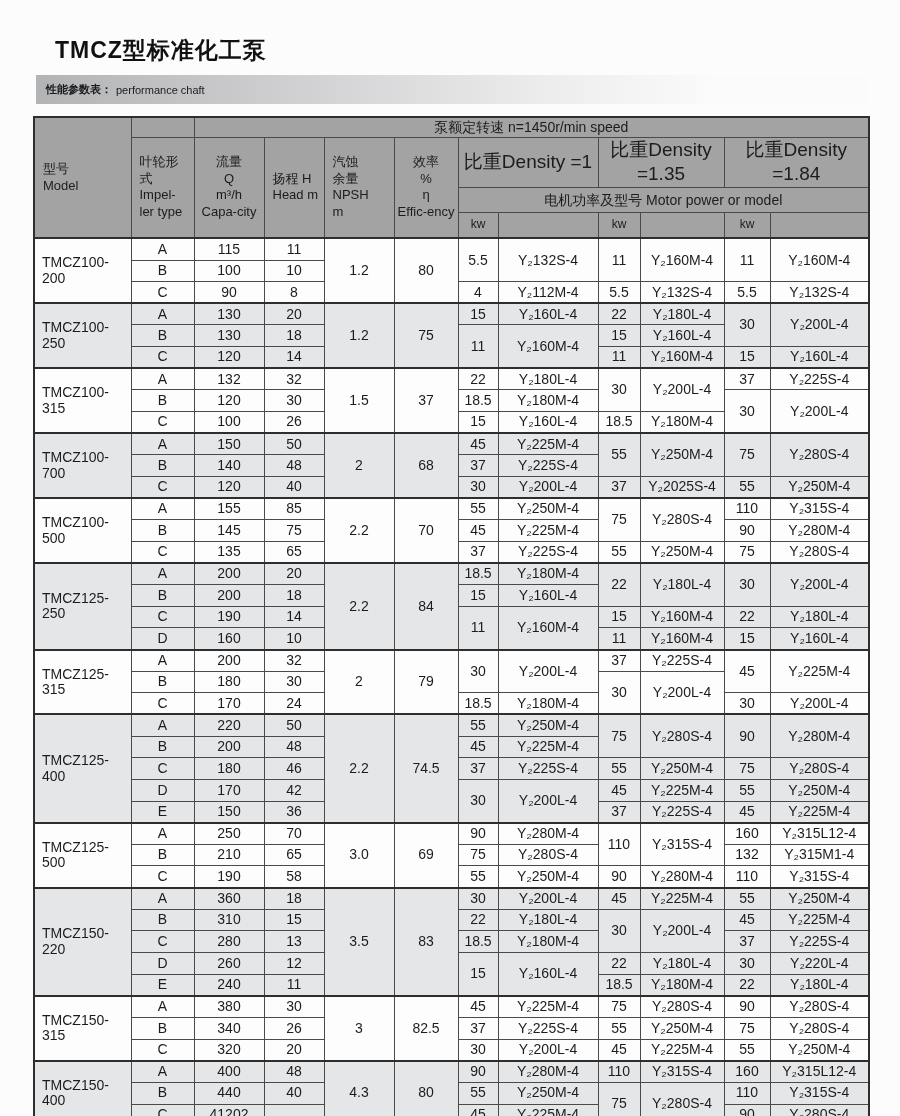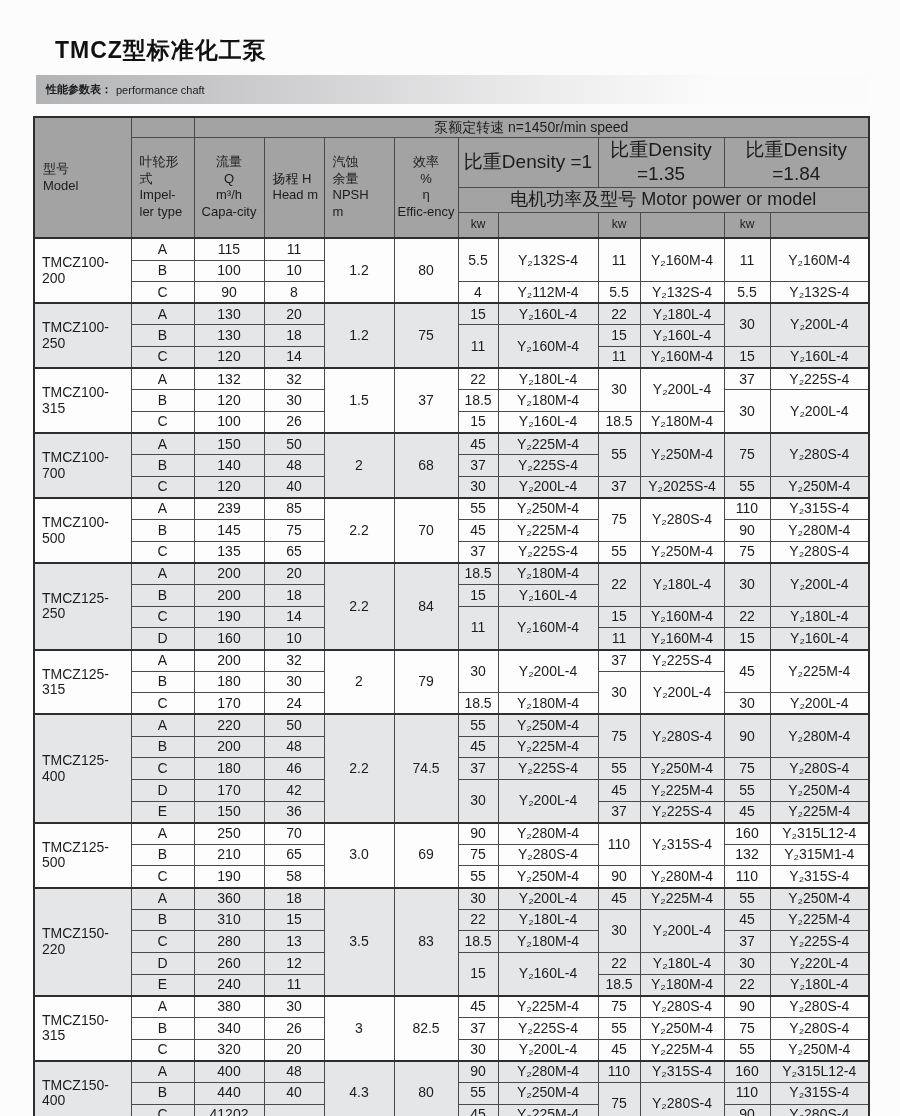--- a/index.html
+++ b/index.html
@@ -51,21 +51,21 @@
     line-height: 1.3;
     white-space: pre-line;
     text-align: center;
   }
   thead tr.h-speed  { height: 20px; }
   thead tr.h-main   { height: 47px; }
   thead tr.h-motor  { height: 25px; }
   thead tr.h-kw     { height: 26px; }
   th.th-speed   { font-size: 14px; }
   th.th-density { font-size: 19px; }
-  th.th-motor   { font-size: 18px; }
+  th.th-motor   { font-size: 14px; }
   th.th-kw      { font-size: 12px; }
   th.left { text-align: left; padding-left: 8px; }
 
   tbody tr { height: 21.65px; }
   tbody td {
     font-size: 14px;
     text-align: center;
     line-height: 1.1;
   }
   tbody tr.plain  td { background: #fdfdfe; }
@@ -263,21 +263,21 @@
           <td class="c-kw">30</td>
           <td class="c-mm">Y₂200L-4</td>
           <td class="c-kw">37</td>
           <td class="c-mm">Y₂2025S-4</td>
           <td class="c-kw">55</td>
           <td class="c-mm">Y₂250M-4</td>
         </tr>
         <tr class="plain group-start">
           <td class="c-model" rowspan="3">TMCZ100-500</td>
           <td class="c-type">A</td>
-          <td class="c-q">239</td>
+          <td class="c-q">155</td>
           <td class="c-h">85</td>
           <td class="c-npsh" rowspan="3">2.2</td>
           <td class="c-eff" rowspan="3">70</td>
           <td class="c-kw">55</td>
           <td class="c-mm">Y₂250M-4</td>
           <td class="c-kw" rowspan="2">75</td>
           <td class="c-mm" rowspan="2">Y₂280S-4</td>
           <td class="c-kw">110</td>
           <td class="c-mm">Y₂315S-4</td>
         </tr>

